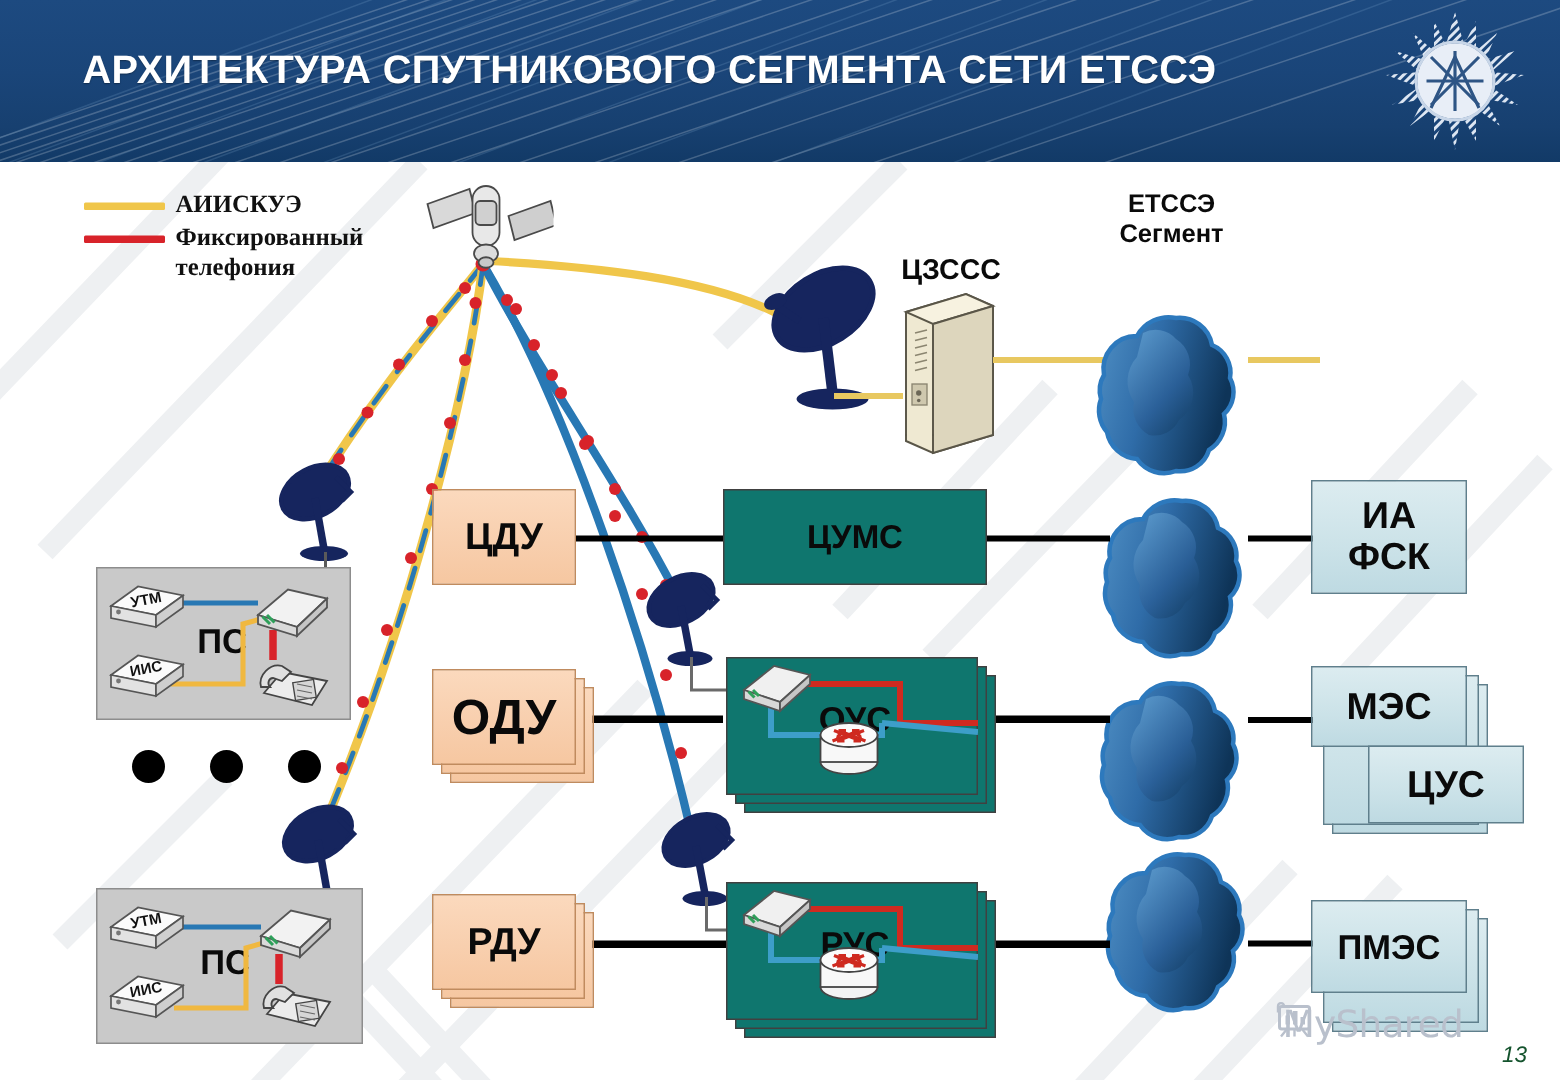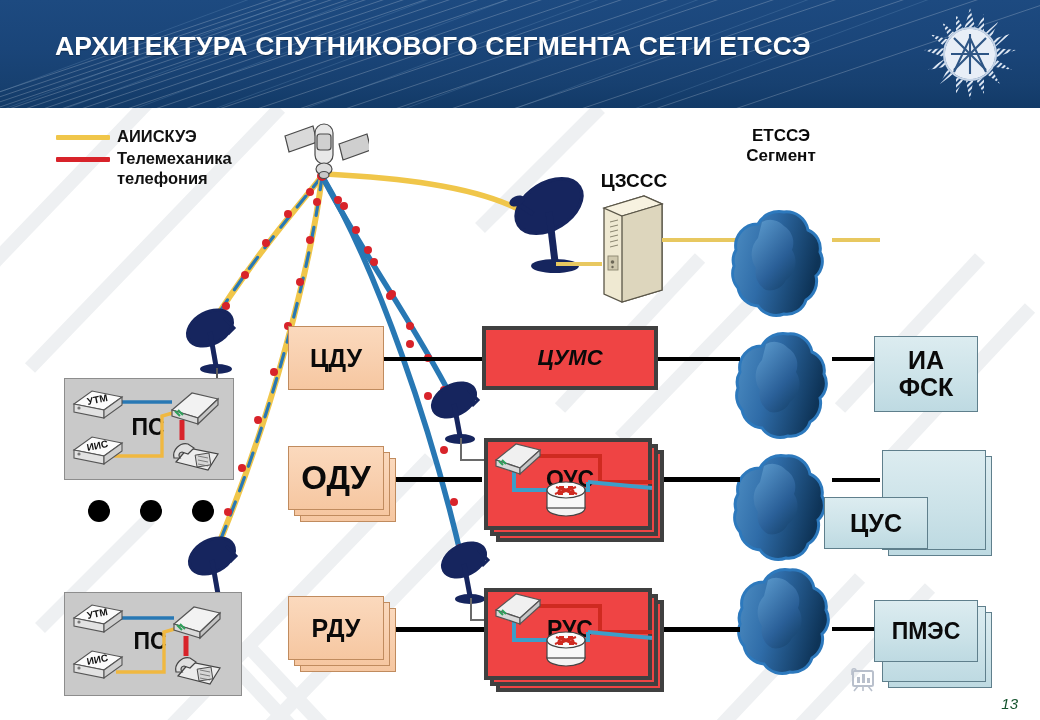--- a/index.html
+++ b/index.html
@@ -28,27 +28,27 @@
   .logo{position:absolute;right:18px;top:4px;width:104px;height:100px;}
 
   
   .bodybg{position:absolute;left:0;top:108px;width:1040px;height:612px;background:#ffffff;}
   .bodybg svg{position:absolute;left:0;top:0;}
 
   
   .legend{position:absolute;left:56px;top:126px;width:250px;}
   .legend-row{display:flex;align-items:flex-start;margin-bottom:2px;}
   .lg-swatch{width:54px;height:5px;margin-top:9px;margin-right:7px;flex:0 0 auto;border-radius:1px;}
-  .lg-label{font-size:16.5px;font-weight:bold;color:#111;line-height:1.22;}
+  .lg-label{font-size:16.5px;font-weight:bold;color:#111;line-height:1.22;font-family:Liberation Serif, serif;}
 
   
   .box{position:absolute;box-sizing:border-box;display:flex;align-items:center;justify-content:center;
        font-weight:bold;color:#0a0a0a;text-align:center;line-height:1.08;}
   .box-orange{background:linear-gradient(180deg,#fbd9bd 0%,#f8cfae 55%,#f6c7a1 100%);border:1px solid #c08b5e;}
-  .box-yellow{background:#ef4444;border:4px solid #404040;font-style:italic;}
+  .box-yellow{background:#0f766e;border:1px solid #404040;}
   .box-blue{background:linear-gradient(180deg,#dcecf0 0%,#cbe2e8 60%,#bedae2 100%);border:1px solid #5f7f8c;}
   .box-gray{background:#c9c9c9;border:1px solid #8d8d8d;}
 
   .stack-l2{position:absolute;box-sizing:border-box;}
 
   
   .line{position:absolute;background:#000;}
   .line-gold{position:absolute;background:#e8c860;}
 
   .dot-ell{position:absolute;width:22px;height:22px;border-radius:50%;background:#000;}
@@ -152,21 +152,21 @@
     </svg>
   </div>
 
   <div class="legend">
     <div class="legend-row">
       <span class="lg-swatch" style="background:#f0c64a"></span>
       <span class="lg-label">АИИСКУЭ</span>
     </div>
     <div class="legend-row">
       <span class="lg-swatch" style="background:#d8232a"></span>
-      <span class="lg-label" style="max-width:152px">Телемеханика телефония</span>
+      <span class="lg-label" style="max-width:152px">Фиксированный телефония</span>
     </div>
   </div>
 
   <svg class="abs" style="left:0;top:0;" width="1040" height="720" viewBox="0 0 1040 720">
 
     <path d="M322,176 C300,205 258,250 208,330" fill="none" stroke="#f0c64a" stroke-width="6" stroke-linecap="round"></path>
     <path d="M322,176 C300,205 258,250 208,330" fill="none" stroke="#2878b4" stroke-width="3.2" stroke-linecap="round" stroke-dasharray="14 12"></path>
 
     <path d="M322,176 C312,260 272,420 212,560" fill="none" stroke="#f0c64a" stroke-width="6" stroke-linecap="round"></path>
     <path d="M322,176 C312,260 272,420 212,560" fill="none" stroke="#2878b4" stroke-width="3.2" stroke-linecap="round" stroke-dasharray="14 12"></path>
@@ -357,29 +357,32 @@
                  a22,22 0 0,1 -20,-18 a22,22 0 0,1 -4,-22 a20,20 0 0,1 2,-16 Z" fill="url(#cg)" stroke="#2d79bd" stroke-width="3"></path>
         <path d="M62,32 a18,18 0 0,1 22,4 a20,20 0 0,1 8,24 a22,22 0 0,1 -6,30 a18,18 0 0,1 -20,10
                  a20,20 0 0,1 -10,-22 a24,24 0 0,1 2,-30 Z" fill="url(#cg2)" opacity="0.85"></path>
       </g>
     </g>
   </svg>
 
   <div class="line-gold" style="left:832px;top:238px;width:48px;height:4px;"></div>
 
   <div class="line" style="left:832px;top:357px;width:48px;height:4px;"></div>
-  <div class="box box-blue" style="left:874px;top:336px;width:104px;height:76px;font-size:25px;flex-direction:column;">
+  <div class="box box-blue" style="left:874px;top:320px;width:104px;height:76px;font-size:25px;flex-direction:column;">
     <span>ИА</span>
     <span>ФСК</span>
   </div>
 
   <div class="line" style="left:832px;top:478px;width:48px;height:4px;"></div>
   <div class="stack-l2 box-blue" style="left:888px;top:456px;width:104px;height:100px;"></div>
   <div class="stack-l2 box-blue" style="left:882px;top:450px;width:104px;height:100px;"></div>
-  <div class="box box-blue" style="left:824px;top:497px;width:104px;height:52px;font-size:25px;">
+  <div class="box box-blue" style="left:874px;top:444px;width:104px;height:54px;font-size:25px;">
+    <span>МЭС</span>
+  </div>
+  <div class="box box-blue" style="left:912px;top:497px;width:104px;height:52px;font-size:25px;">
     <span>ЦУС</span>
   </div>
 
   <div class="line" style="left:832px;top:627px;width:48px;height:4px;"></div>
   <div class="stack-l2 box-blue" style="left:888px;top:612px;width:104px;height:76px;"></div>
   <div class="stack-l2 box-blue" style="left:882px;top:606px;width:104px;height:76px;"></div>
   <div class="box box-blue" style="left:874px;top:600px;width:104px;height:62px;font-size:23px;">
     <span>ПМЭС</span>
   </div>
 
@@ -555,15 +558,16 @@
   </svg>
 
   <svg class="wm-icon" width="30" height="26" viewBox="0 0 30 26">
     <rect x="5" y="5" width="20" height="15" rx="1.5" fill="none" stroke="#b9c0cc" stroke-width="2"></rect>
     <rect x="9" y="11" width="3" height="6" fill="#b9c0cc"></rect>
     <rect x="14" y="8" width="3" height="9" fill="#b9c0cc"></rect>
     <rect x="19" y="12" width="3" height="5" fill="#b9c0cc"></rect>
     <path d="M10,20 L6,25 M15,20 L15,25 M20,20 L24,25" stroke="#b9c0cc" stroke-width="1.6"></path>
     <path d="M8,5 C8,2 4,2 4,5 L4,9" fill="none" stroke="#b9c0cc" stroke-width="1.6"></path>
   </svg>
+  <div class="watermark">MyShared</div>
   <div class="pagenum">13</div>
 
 </div>
 
 </body></html>

